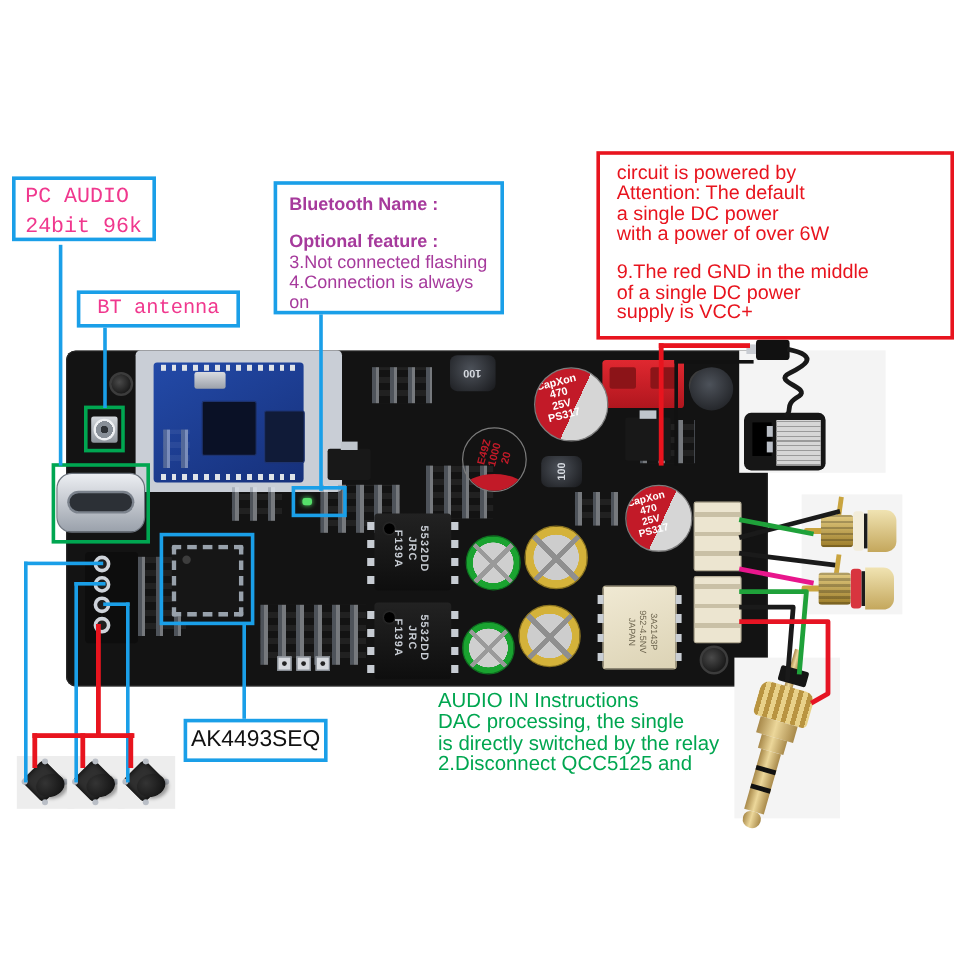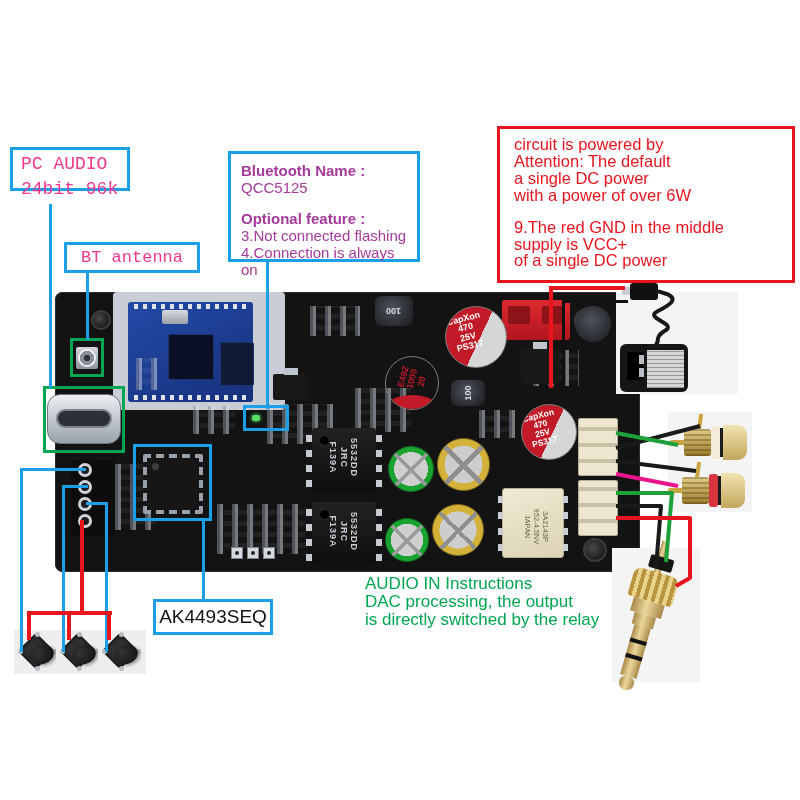--- a/index.html
+++ b/index.html
@@ -376,52 +376,52 @@
   <div class="tact" style="left:96px;top:630px">
     <div class="pbase"></div>
     <div class="tbody"></div>
     <div class="tpin" style="left:6px;top:19px"></div>
     <div class="tpin" style="left:23px;top:2px"></div>
     <div class="tpin" style="left:40px;top:19px"></div>
     <div class="tpin" style="left:23px;top:36px"></div>
     <div class="tcap"></div>
   </div>
 
-  <div class="ann mono pinktxt" style="left:10px;top:147px;width:120px;height:44px;font-size:18px;line-height:25px;padding:2px 0 0 8px">
+  <div class="ann mono pinktxt" style="left:10px;top:147px;width:120px;height:54px;font-size:18px;line-height:25px;padding:2px 0 0 8px">
     <div class="ln">PC AUDIO</div>
     <div class="ln">24bit 96k</div>
   </div>
 
   <div class="ann mono pinktxt" style="left:64px;top:242px;width:136px;height:31px;font-size:17px;line-height:25px;text-align:center">
     <span>BT antenna</span>
   </div>
 
   <div class="ann purpletxt" style="left:228px;top:151px;width:192px;height:111px;font-size:15px;line-height:17px;padding:8px 6px 0 10px">
     <div style="font-weight:bold">Bluetooth Name :</div>
-    <div>QCC5125</div>
     <div style="height:14px"></div>
     <div style="font-weight:bold">Optional feature :</div>
     <div>3.Not connected flashing</div>
     <div>4.Connection is always on</div>
   </div>
 
   <div class="ann redbox redtxt" style="left:497px;top:126px;width:298px;height:157px;font-size:16.5px;line-height:16.9px;padding:7px 6px 0 14px">
     <div>circuit is powered by</div>
     <div>Attention: The default</div>
     <div>a single DC power</div>
     <div>with a power of over 6W</div>
     <div style="height:15px"></div>
     <div>9.The red GND in the middle</div>
+    <div>of a single DC power</div>
     <div>supply is VCC+</div>
-    <div>of a single DC power</div>
   </div>
 
   <div class="ann" style="left:153px;top:599px;width:120px;height:36px;font-size:19px;line-height:30px;text-align:center;color:#111">
     <span>AK4493SEQ</span>
   </div>
 
   <div class="greentxt" style="position:absolute;left:365px;top:575px;width:305px;font-size:17px;line-height:17.8px;z-index:10">
     <div>AUDIO IN Instructions</div>
-    <div>DAC processing, the output</div>
+    <div>DAC processing, the single</div>
     <div>is directly switched by the relay</div>
+    <div>2.Disconnect QCC5125 and</div>
   </div>
 
 </div>
 
 </body></html>

